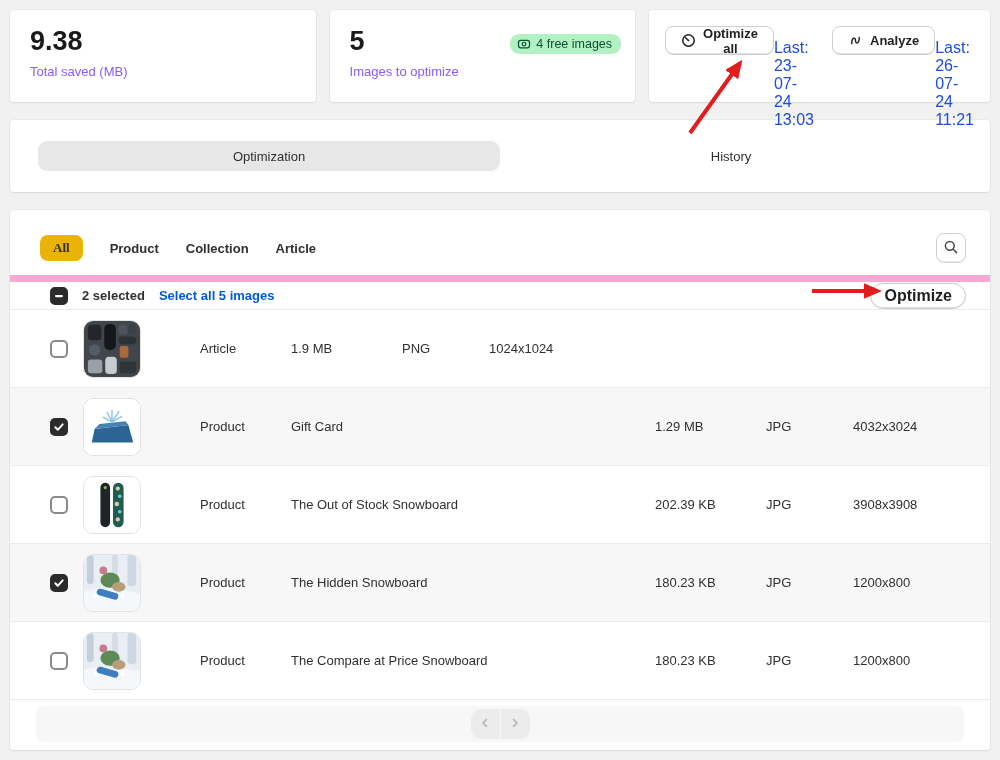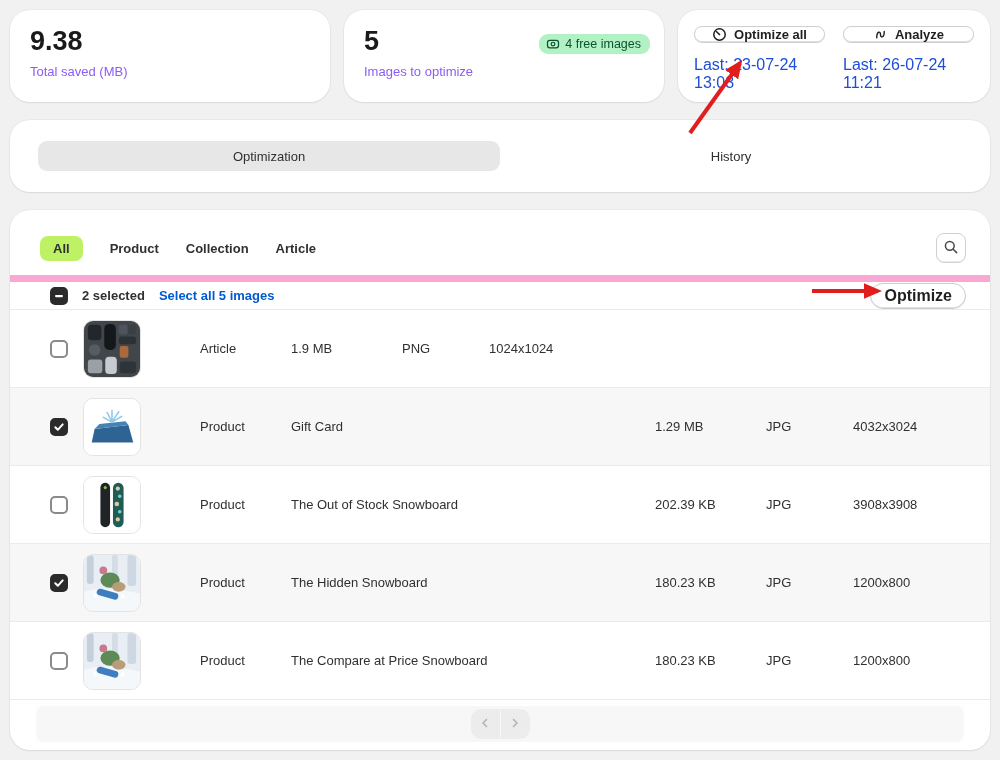--- a/index.html
+++ b/index.html
@@ -8,39 +8,39 @@
     background:#f1f1f1;
     font-family:"Liberation Sans", sans-serif;
     color:#303030;
     position:relative;
     overflow:hidden;
   }
   .page { padding:10px 10px 0; position:relative; }
 
   .card {
     background:#fff;
-    border-radius:20px;
+    border-radius:4px;
     box-shadow:0 1px 2px rgba(0,0,0,.07), 0 0 0 1px rgba(0,0,0,.03);
   }
 
   
   .stats-row { display:flex; gap:14px; }
   .stat-card { flex:1; height:92px; padding:15px 20px; position:relative; }
   .stat-value { font-size:27px; font-weight:700; color:#1a1a1a; line-height:1.2; }
   .stat-label { font-size:13px; color:#8b5cf6; margin-top:7px; }
   .badge {
     position:absolute; top:24px; right:14px;
     display:inline-flex; align-items:center; gap:5px;
     background:#b2f1c4; color:#0c5132;
     font-size:12.5px; padding:3px 9px 3px 7px; border-radius:9px;
   }
   .badge svg { display:block; }
 
   .actions-card { flex:1; height:92px; padding:16px 16px; display:flex; gap:18px; }
-  .action-group { flex:1; display:flex; flex-direction:column; align-items:flex-start; }
+  .action-group { flex:1; display:flex; flex-direction:row; align-items:flex-start; }
   .btn {
     display:inline-flex; align-items:center; justify-content:center; gap:7px;
     background:#fff; border:1px solid #cfcfcf; border-radius:8px;
     box-shadow:inset 0 -1px 0 rgba(0,0,0,.12);
     height:29px; padding:0 15px; width:100%;
     font-size:13px; font-weight:600; color:#1f1f1f;
     font-family:inherit; cursor:pointer;
   }
   .btn svg { display:block; flex:0 0 auto; }
   .action-last { font-size:16px; color:#1d4ed8; margin-top:13px; }
@@ -52,21 +52,21 @@
     display:flex; align-items:center; justify-content:center;
     font-size:13px; color:#303030; cursor:pointer;
   }
   .main-tab.active { background:#e7e7e7; }
 
   
   .table-card { margin-top:18px; padding-top:22px; overflow:hidden; }
   .filter-row { display:flex; align-items:center; padding:0 24px 0 30px; height:32px; }
   .filter-tabs { display:flex; align-items:center; gap:27px; flex:1; }
   .filter-tab { font-size:13px; font-weight:600; color:#303030; cursor:pointer; padding:5px 0; border-radius:8px; }
-  .filter-tab.active { background:#bef264; padding:5px 13px; }
+  .filter-tab.active { background:#eab308; padding:5px 13px;font-family:Liberation Serif, serif; }
   .search-btn {
     width:30px; height:30px; border:1px solid #d0d0d0; border-radius:8px;
     background:#fff; display:flex; align-items:center; justify-content:center;
     cursor:pointer; box-shadow:inset 0 -1px 0 rgba(0,0,0,.08);
   }
 
   .selection-bar {
     margin-top:11px; height:35px;
     border-top:7px solid #f9a8d4; border-bottom:1px solid #ebebeb;
     display:flex; align-items:center; padding:0 24px 0 40px; gap:14px;

